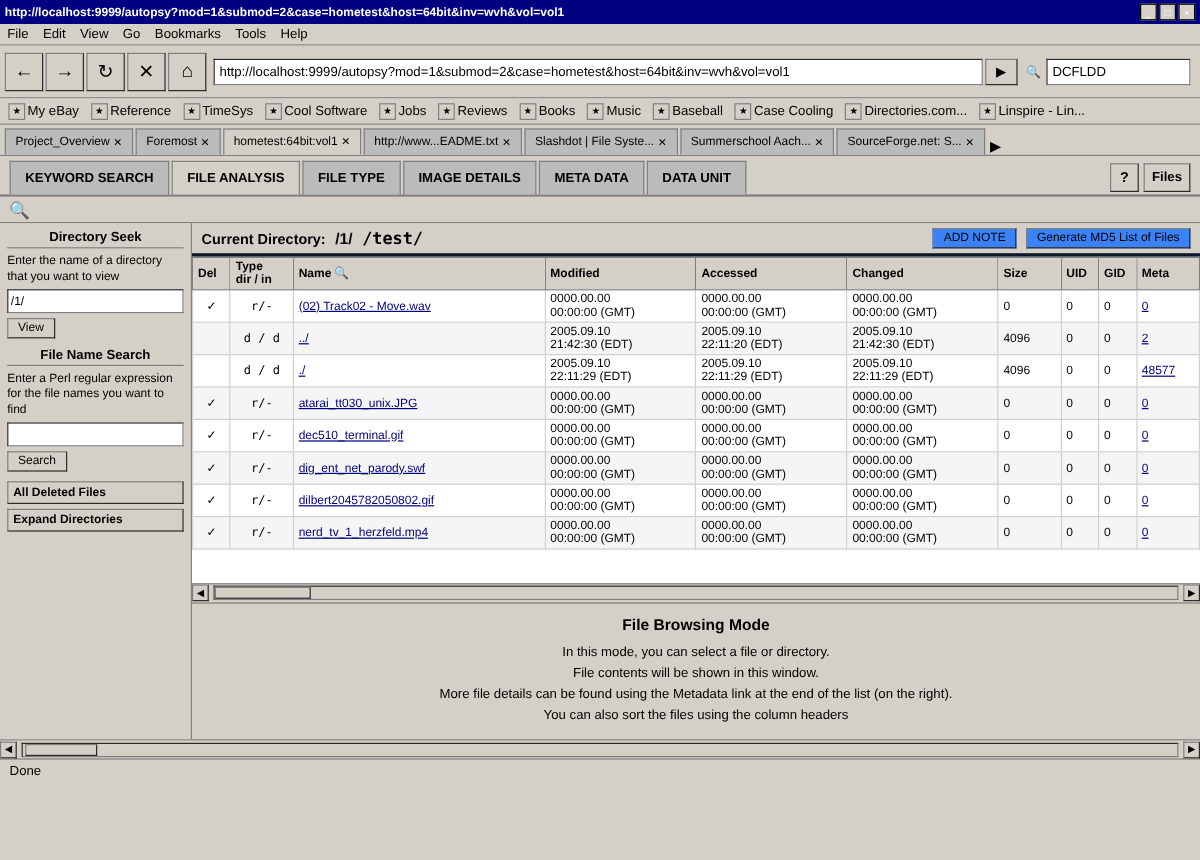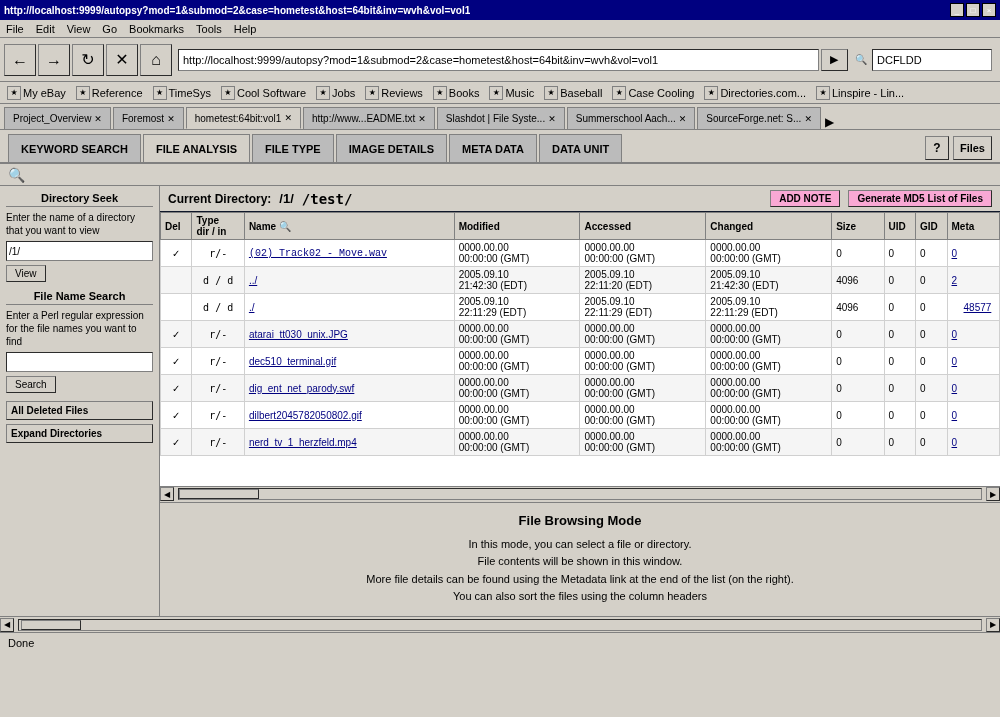--- a/index.html
+++ b/index.html
@@ -47,22 +47,22 @@
     .sidebar { width: 160px; background: #d4d0c8; border-right: 1px solid #808080; padding: 6px; overflow-y: auto; flex-shrink: 0; }
     .sidebar-section-title { font-weight: bold; font-size: 11px; text-align: center; margin-bottom: 4px; border-bottom: 1px solid #808080; padding-bottom: 2px; }
     .sidebar-text { font-size: 10px; margin-bottom: 4px; line-height: 1.3; }
     .sidebar-input { width: 100%; height: 20px; border: 1px inset #808080; font-size: 10px; padding: 1px 2px; margin-bottom: 4px; background: #fff; }
     .sidebar-btn { display: block; width: auto; padding: 2px 8px; background: #d4d0c8; border: 1px outset #808080; font-size: 10px; cursor: pointer; margin-bottom: 6px; }
     .sidebar-section { margin-bottom: 8px; }
     .sidebar-full-btn { display: block; width: 100%; padding: 3px 4px; background: #d4d0c8; border: 1px outset #808080; font-size: 10px; cursor: pointer; text-align: left; margin-bottom: 4px; font-weight: bold; }
 
     
     .content { flex: 1; display: flex; flex-direction: column; overflow: hidden; }
-    .content-header { background: #d4d0c8; padding: 4px 8px; display: flex; align-items: center; gap: 8px; border-bottom: 1px solid #0f172a; }
-    .action-btn { padding: 2px 8px; background: #f9a8d4; border: 1px outset #808080; font-size: 10px; cursor: pointer; font-weight: bold; }
+    .content-header { background: #d4d0c8; padding: 4px 8px; display: flex; align-items: center; gap: 8px; border-bottom: 3px solid #0f172a; }
+    .action-btn { padding: 2px 8px; background: #3b82f6; border: 1px outset #808080; font-size: 10px; cursor: pointer; font-weight: normal; }
 
     
     .file-table-wrapper { flex: 1; overflow: auto; background: #fff; }
     .file-table { width: 100%; border-collapse: collapse; font-size: 10px; }
     .file-table th { background: #d4d0c8; border: 1px solid #808080; padding: 2px 4px; text-align: left; font-size: 10px; font-weight: bold; white-space: nowrap; position: sticky; top: 0; }
     .file-table td { border: 1px solid #d0d0d0; padding: 2px 4px; white-space: nowrap; }
     .col-del { width: 30px; }
     .col-type { width: 50px; }
     .col-name { width: 200px; }
     .col-modified { width: 120px; }
@@ -283,21 +283,21 @@
             <th class="col-size">Size</th>
             <th class="col-uid">UID</th>
             <th class="col-gid">GID</th>
             <th class="col-meta">Meta</th>
           </tr>
         </thead>
         <tbody id="file-table-body">
         <tr style="background: rgb(255, 255, 255);">
     <td style="text-align:center;">✓</td>
     <td style="text-align:center; font-family:monospace;">r/-</td>
-    <td><span class="file-name-link" style="color:#000080;text-decoration:underline;cursor:pointer;font-family:Liberation Mono, monospace;">(02) Track02 - Move.wav</span></td>
+    <td><span class="file-name-link" style="color:#000080;text-decoration:underline;cursor:pointer;">(02) Track02 - Move.wav</span></td>
     <td style="white-space:pre;">0000.00.00
 00:00:00 (GMT)</td>
     <td style="white-space:pre;">0000.00.00
 00:00:00 (GMT)</td>
     <td style="white-space:pre;">0000.00.00
 00:00:00 (GMT)</td>
     <td>0</td>
     <td>0</td>
     <td>0</td>
     <td><a class="file-name-link" style="color:#000080;text-decoration:underline;cursor:pointer;">0</a></td>
@@ -323,21 +323,21 @@
     <td><a class="file-name-link" style="color:#000080;text-decoration:underline;cursor:pointer;">./</a></td>
     <td style="white-space:pre;">2005.09.10
 22:11:29 (EDT)</td>
     <td style="white-space:pre;">2005.09.10
 22:11:29 (EDT)</td>
     <td style="white-space:pre;">2005.09.10
 22:11:29 (EDT)</td>
     <td>4096</td>
     <td>0</td>
     <td>0</td>
-    <td><a class="file-name-link" style="color:#000080;text-decoration:underline;cursor:pointer;margin-left:12px;">48577</a></td>
+    <td><a class="file-name-link" style="color:#000080;text-decoration:underline;cursor:pointer;">48577</a></td>
   </tr>
             <tr style="background: rgb(245, 245, 245);">
     <td style="text-align:center;">✓</td>
     <td style="text-align:center; font-family:monospace;">r/-</td>
     <td><span class="file-name-link" style="color:#000080;text-decoration:underline;cursor:pointer;">atarai_tt030_unix.JPG</span></td>
     <td style="white-space:pre;">0000.00.00
 00:00:00 (GMT)</td>
     <td style="white-space:pre;">0000.00.00
 00:00:00 (GMT)</td>
     <td style="white-space:pre;">0000.00.00

